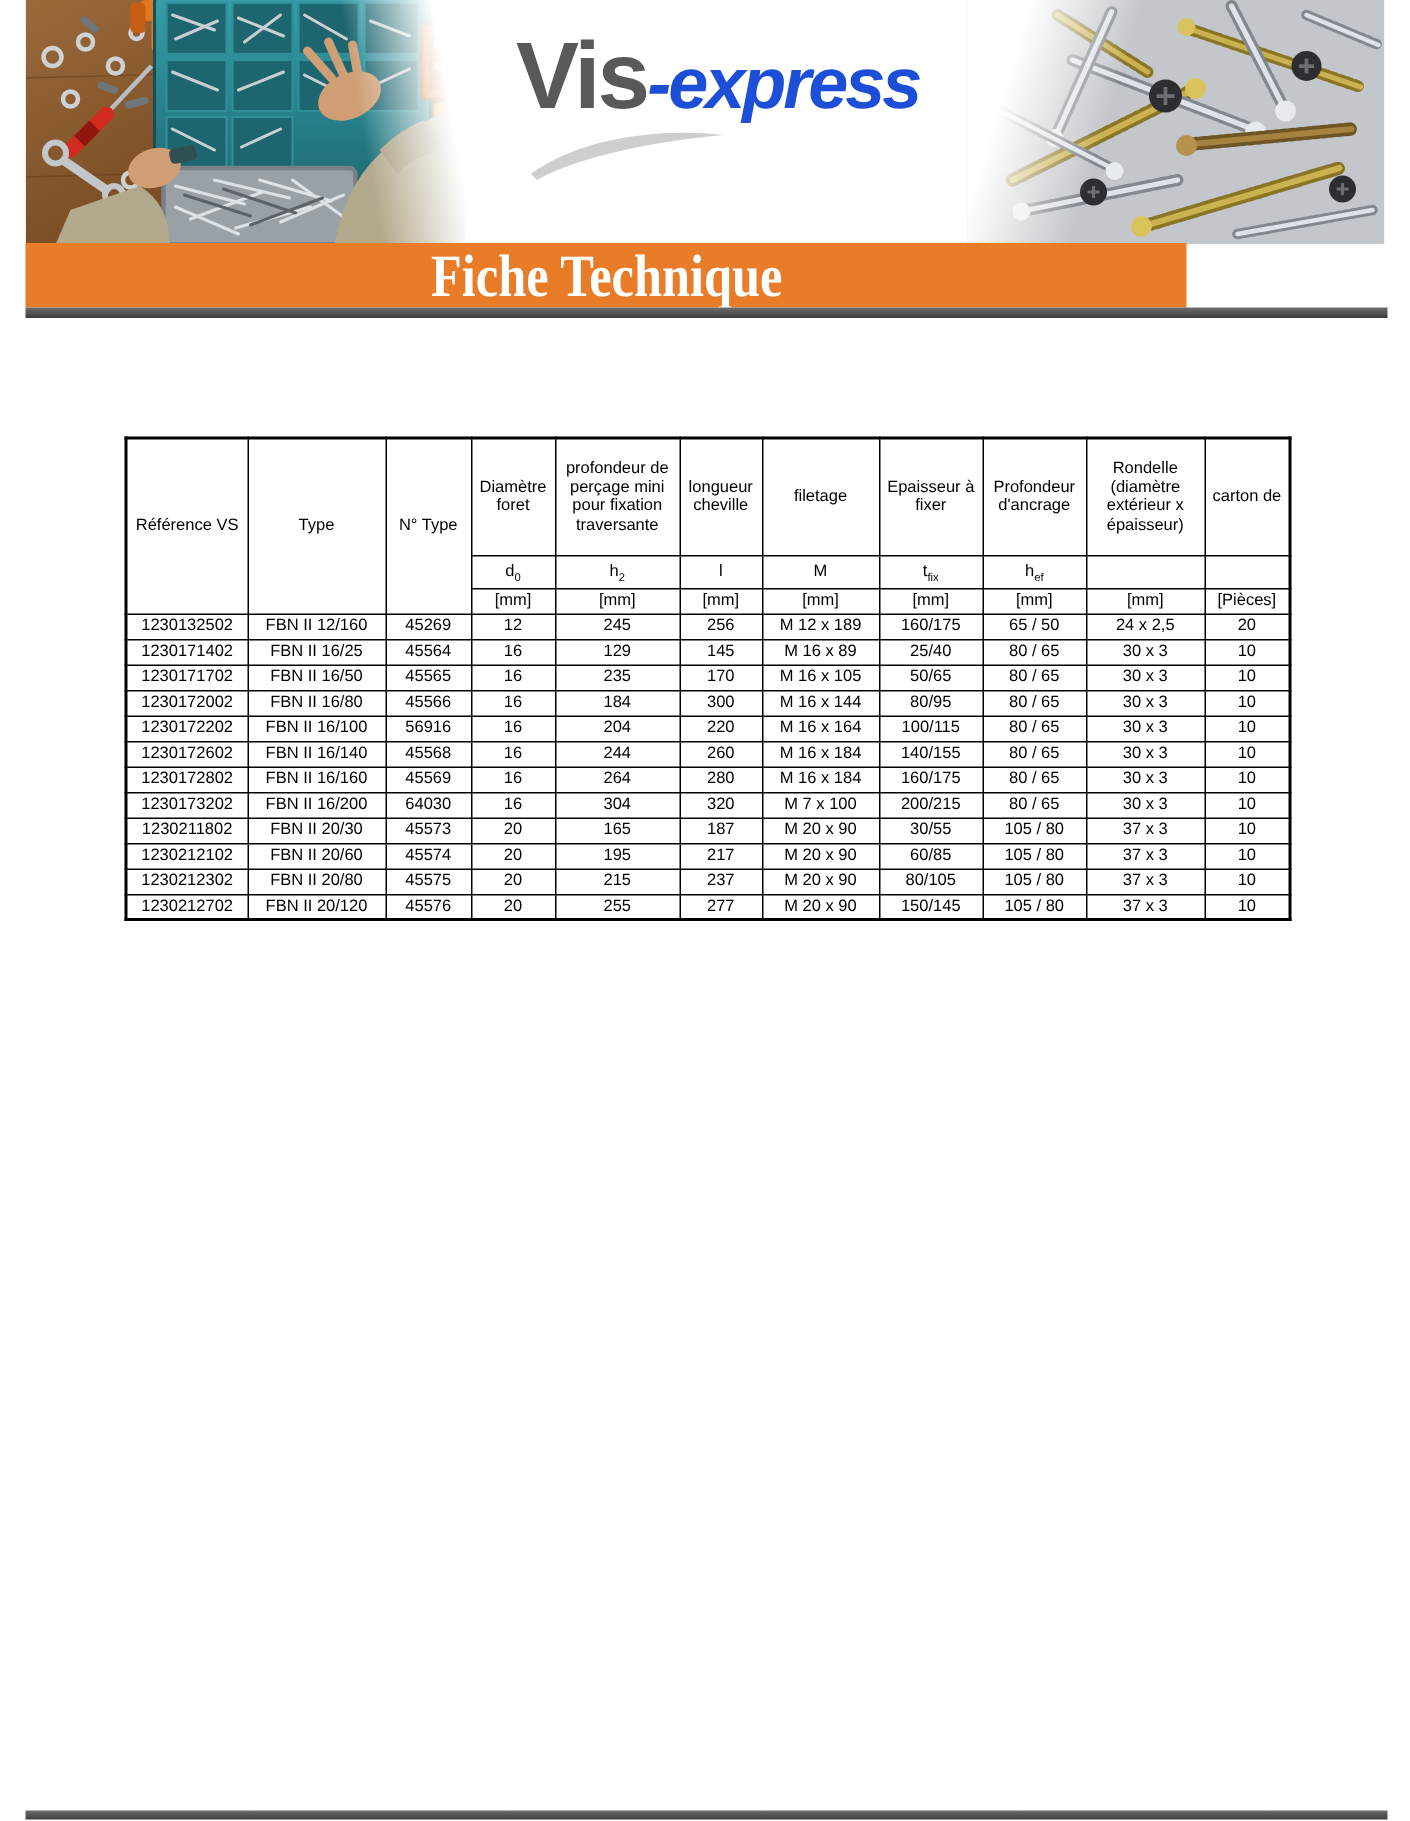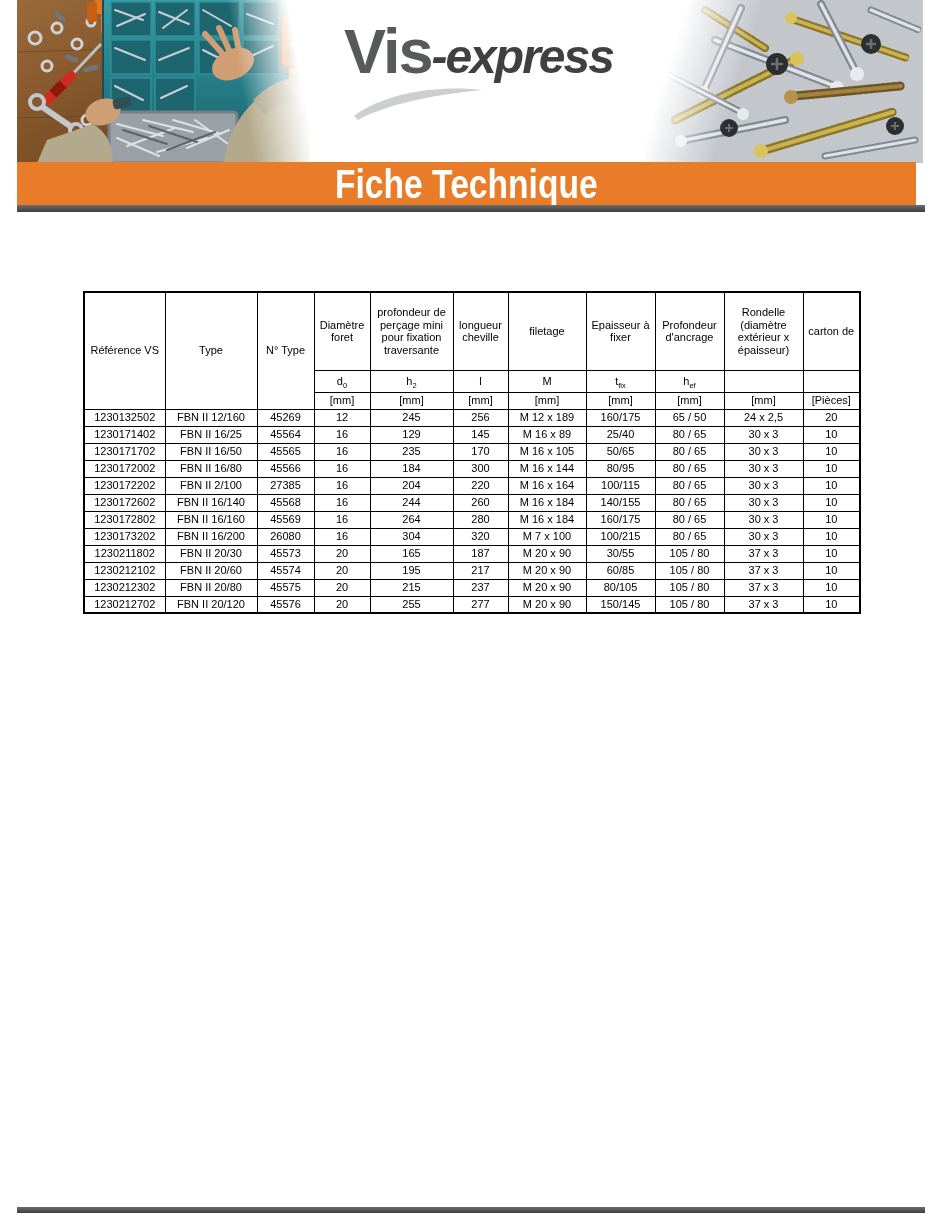--- a/index.html
+++ b/index.html
@@ -11,26 +11,26 @@
   .photo svg{display:block;}
   .photo-left{left:17px;width:293px;}
   .photo-right{left:645px;width:278px;}
   .fade{position:absolute;inset:0;pointer-events:none;}
   .fade-left{background:linear-gradient(80deg, rgba(255,255,255,0) 74%, #fff 93%);}
   .fade-right{background:linear-gradient(107deg, #fff 13%, rgba(255,255,255,0) 36%);}
 
   
   .logo{position:absolute;left:344px;top:20px;display:flex;align-items:baseline;white-space:nowrap;justify-content:flex-end;}
   .logo-vis{font-size:63px;font-weight:bold;letter-spacing:-2px;color:#58595b;line-height:1;}
-  .logo-express{font-size:48px;font-weight:bold;font-style:italic;letter-spacing:-2px;color:#404040;line-height:1;}
+  .logo-express{font-size:48px;font-weight:bold;font-style:italic;letter-spacing:-2px;color:#1d4ed8;line-height:1;}
   .swoosh{position:absolute;left:348px;top:84px;}
 
   
-  .banner{position:absolute;left:17px;top:162px;width:899px;height:43px;background:#e87c28;
-          display:flex;align-items:center;justify-content:center;}
+  .banner{position:absolute;left:17px;top:162px;width:774px;height:43px;background:#e87c28;
+          display:flex;align-items:center;justify-content:center;font-family:Liberation Serif, serif;}
   .banner-title{color:#fff;font-weight:bold;font-size:40px;line-height:1;
                 transform:scaleX(.84);transform-origin:center;letter-spacing:0;}
   .bar{position:absolute;left:17px;width:908px;background:linear-gradient(#6d6d6d,#3e3e3e);}
   .bar-top{top:205px;height:7px;}
   .bar-bottom{top:1207px;height:6px;}
 
   
   .table-wrap{position:absolute;left:83px;top:291px;}
   table.spec{border-collapse:collapse;table-layout:fixed;border:2px solid #000;
              font-size:11px;line-height:1.15;}
@@ -379,22 +379,22 @@
             <td data-name="table-cell">184</td>
             <td data-name="table-cell">300</td>
             <td data-name="table-cell">M 16 x 144</td>
             <td data-name="table-cell">80/95</td>
             <td data-name="table-cell">80 / 65</td>
             <td data-name="table-cell">30 x 3</td>
             <td data-name="table-cell">10</td>
           </tr>
           <tr data-name="table-row">
             <td data-name="table-cell">1230172202</td>
-            <td data-name="table-cell">FBN II 2/100</td>
-            <td data-name="table-cell" class="code-bold">27385</td>
+            <td data-name="table-cell">FBN II 16/100</td>
+            <td data-name="table-cell" class="code-bold">56916</td>
             <td data-name="table-cell">16</td>
             <td data-name="table-cell">204</td>
             <td data-name="table-cell">220</td>
             <td data-name="table-cell">M 16 x 164</td>
             <td data-name="table-cell">100/115</td>
             <td data-name="table-cell">80 / 65</td>
             <td data-name="table-cell">30 x 3</td>
             <td data-name="table-cell">10</td>
           </tr>
           <tr data-name="table-row">
@@ -419,26 +419,26 @@
             <td data-name="table-cell">280</td>
             <td data-name="table-cell">M 16 x 184</td>
             <td data-name="table-cell">160/175</td>
             <td data-name="table-cell">80 / 65</td>
             <td data-name="table-cell">30 x 3</td>
             <td data-name="table-cell">10</td>
           </tr>
           <tr data-name="table-row">
             <td data-name="table-cell">1230173202</td>
             <td data-name="table-cell">FBN II 16/200</td>
-            <td data-name="table-cell" class="code-bold">26080</td>
+            <td data-name="table-cell" class="code-bold">64030</td>
             <td data-name="table-cell">16</td>
             <td data-name="table-cell">304</td>
             <td data-name="table-cell">320</td>
             <td data-name="table-cell">M 7 x 100</td>
-            <td data-name="table-cell">100/215</td>
+            <td data-name="table-cell">200/215</td>
             <td data-name="table-cell">80 / 65</td>
             <td data-name="table-cell">30 x 3</td>
             <td data-name="table-cell">10</td>
           </tr>
           <tr data-name="table-row">
             <td data-name="table-cell">1230211802</td>
             <td data-name="table-cell">FBN II 20/30</td>
             <td data-name="table-cell" class="code-bold">45573</td>
             <td data-name="table-cell">20</td>
             <td data-name="table-cell">165</td>

